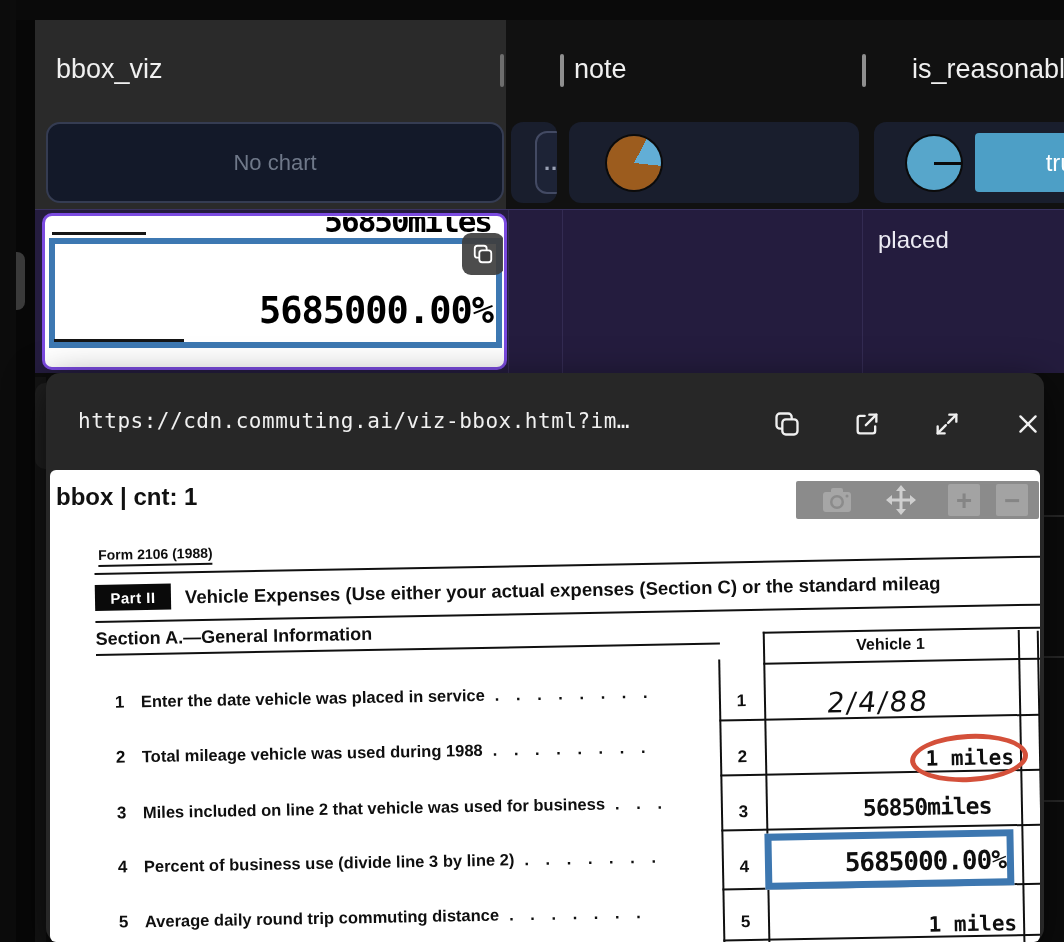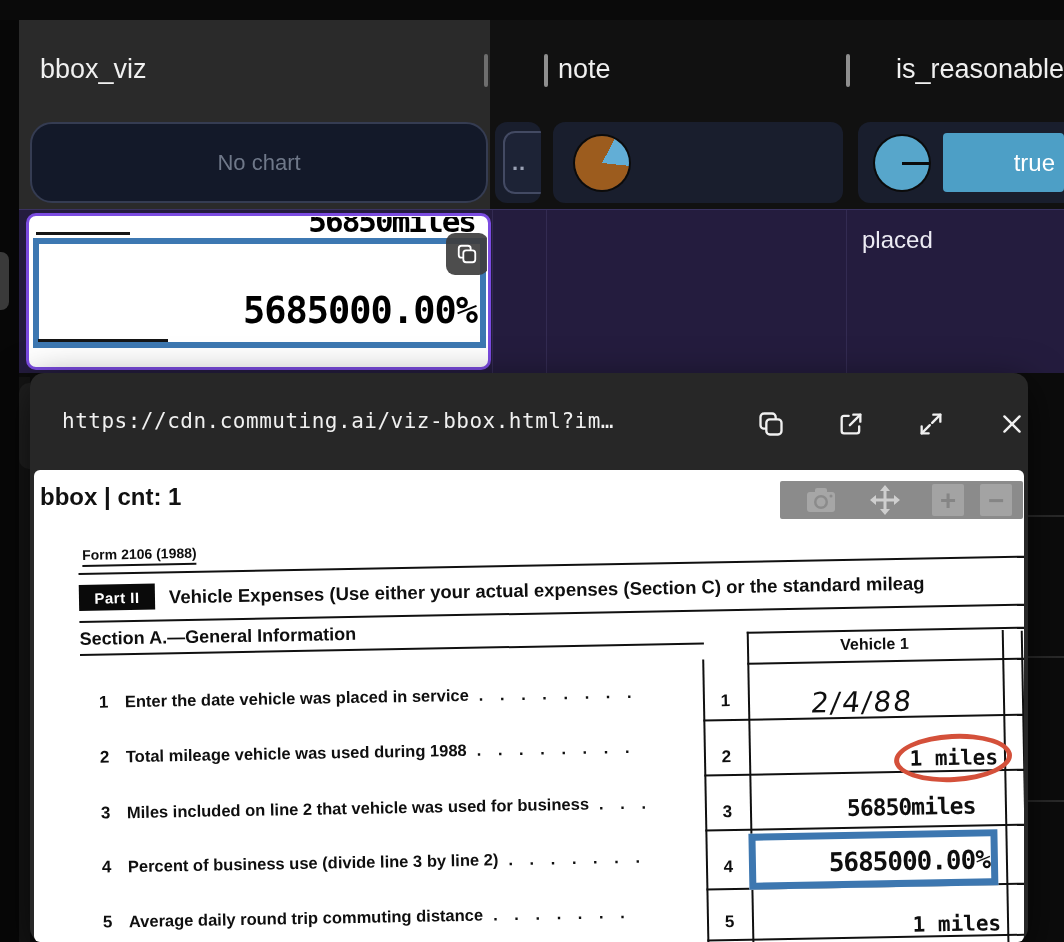--- a/index.html
+++ b/index.html
@@ -1,31 +1,31 @@
 <!DOCTYPE html>
 <html><head>
 <meta charset="utf-8">
 <style>
   * { margin:0; padding:0; box-sizing:border-box; }
   html,body { width:1064px; height:942px; overflow:hidden; }
   body { position:relative; background:#0c0c0c; font-family:"Liberation Sans", sans-serif; }
-  .abs { position:absolute; }
+  .abs { position:absolute;margin-left:16px; }
 
   
   .topstrip { left:0; top:0; width:1064px; height:20px; background:#0a0a0a; }
   .leftstrip { left:0; top:20px; width:19px; height:922px; background:#070707; }
   .left-notch { left:0; top:252px; width:9px; height:58px; background:#3a3a3a; border-radius:0 8px 8px 0; }
   .headband { left:19px; top:20px; width:1045px; height:189px; background:#111111; }
   .col-bbox-bg { left:19px; top:20px; width:471px; height:189px; background:#2a2a2a; }
 
   .hlabel { color:#f0f0f0; font-size:27px; font-weight:400; white-space:nowrap; }
   .handle { width:4px; height:33px; background:#8f8f8f; border-radius:2px; }
 
   .fcell { background:#191e2d; border-radius:12px; }
-  .nochart { left:30px; top:122px; width:458px; height:81px; background:#131929; border:2px solid #353c52; border-radius:22px;
+  .nochart { left:30px; top:122px; width:458px; height:81px; background:#131929; border:2px solid #353c52; border-radius:14px;
              display:flex; align-items:center; justify-content:center; color:#6f7889; font-size:22px; }
   .narrowcell { left:495px; top:122px; width:46px; height:81px; overflow:hidden; }
   .narrowbox { left:8px; top:9px; width:70px; height:63px; border:2px solid #434a63; border-radius:12px; background:#1d2336;
                color:#9aa1b4; font-size:22px; font-weight:700; display:flex; align-items:center; padding-left:7px; letter-spacing:1px;}
   .notecell { left:553px; top:122px; width:290px; height:81px; }
   .pie { width:54px; height:54px; border-radius:50%; }
   .pie-note { left:22px; top:14px; background:conic-gradient(#9c5c1e 0 28deg, #62aed6 28deg 96deg, #9c5c1e 96deg 360deg);
               box-shadow:0 0 0 2px #0b0b0b; }
   .note-input { left:99px; top:9px; width:176px; height:63px; border:2px solid #454c64; border-radius:12px; background:#20263a;
                 color:#adb3c3; font-size:23px; display:flex; align-items:center; padding-left:21px; }

